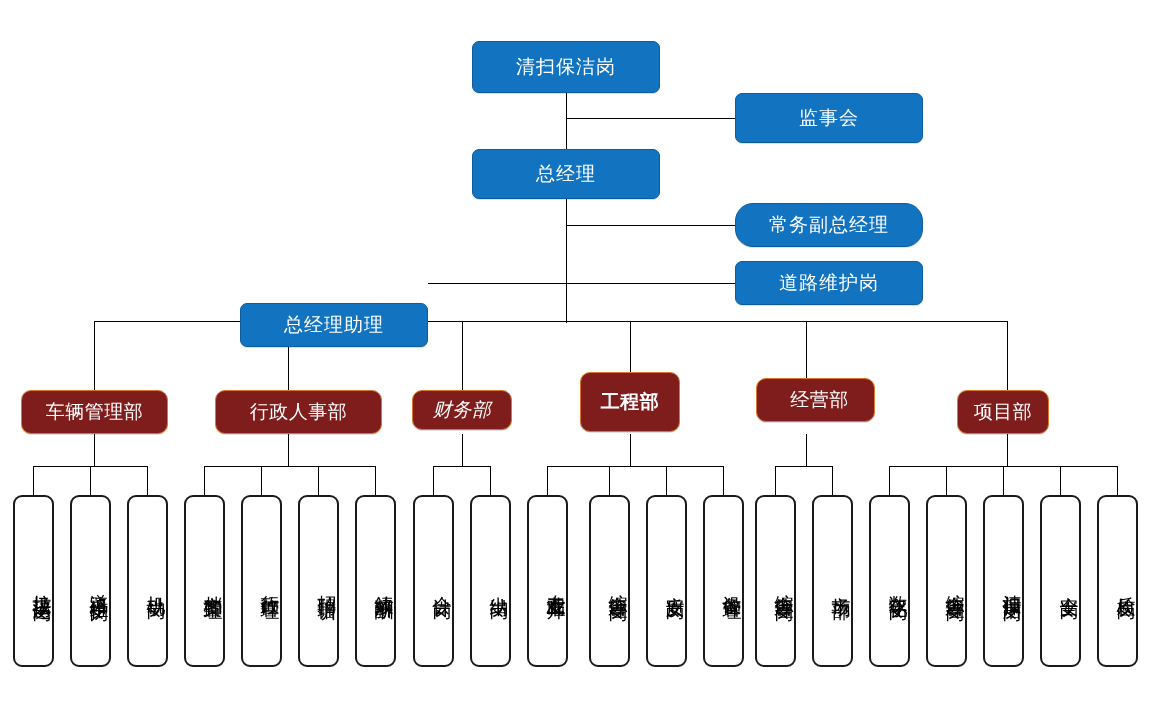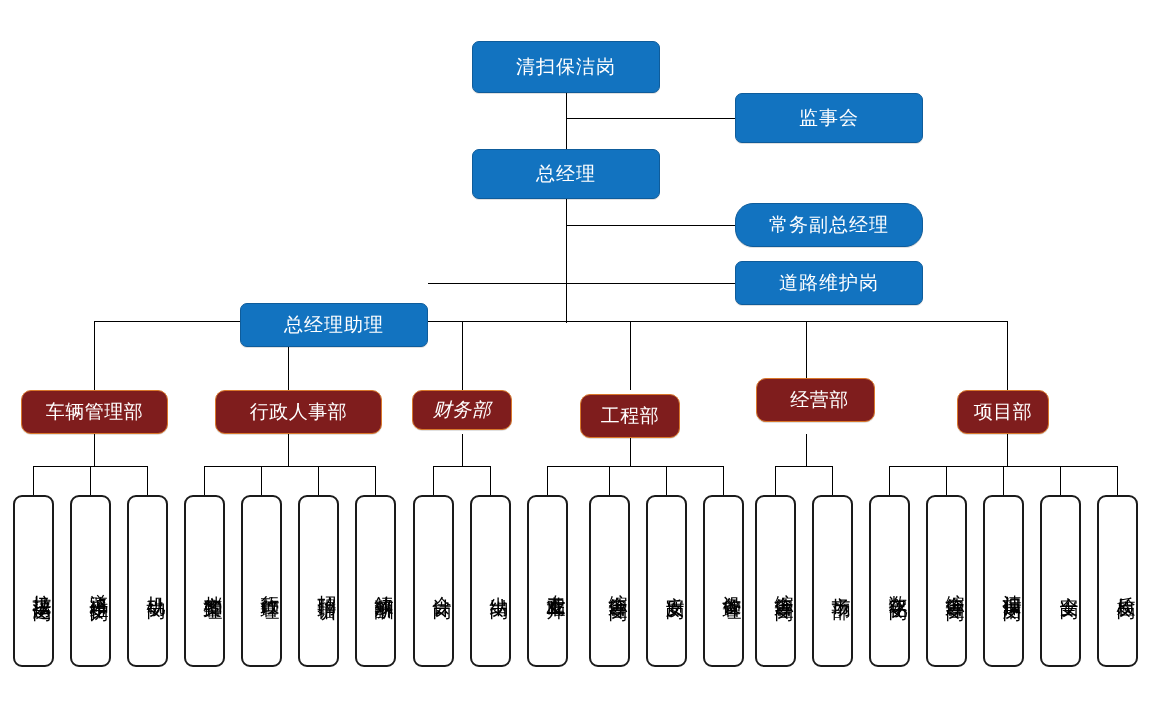--- a/index.html
+++ b/index.html
@@ -179,21 +179,21 @@
       </div>
       <div class="node orange" style="left: 412px; top: 390px; width: 100px; height: 40px; font-style: italic;">
         <span>财务部</span>
       </div>
       <div class="node leaf" style="left: 413px; top: 495px; width: 41px; height: 172px;">
         <span>会计岗</span>
       </div>
       <div class="node leaf" style="left: 470px; top: 495px; width: 41px; height: 172px;">
         <span>出纳岗</span>
       </div>
-      <div class="node orange" style="left: 580px; top: 394px; width: 100px; height: 44px;">
+      <div class="node orange" style="left: 580px; top: 372px; width: 100px; height: 60px; font-weight: bold;">
         <span>工程部</span>
       </div>
       <div class="node leaf" style="left: 527px; top: 495px; width: 41px; height: 172px;">
         <span>专业工程师</span>
       </div>
       <div class="node leaf" style="left: 589px; top: 495px; width: 41px; height: 172px;">
         <span>综合管理岗</span>
       </div>
       <div class="node leaf" style="left: 646px; top: 495px; width: 41px; height: 172px;">
         <span>安质岗</span>

